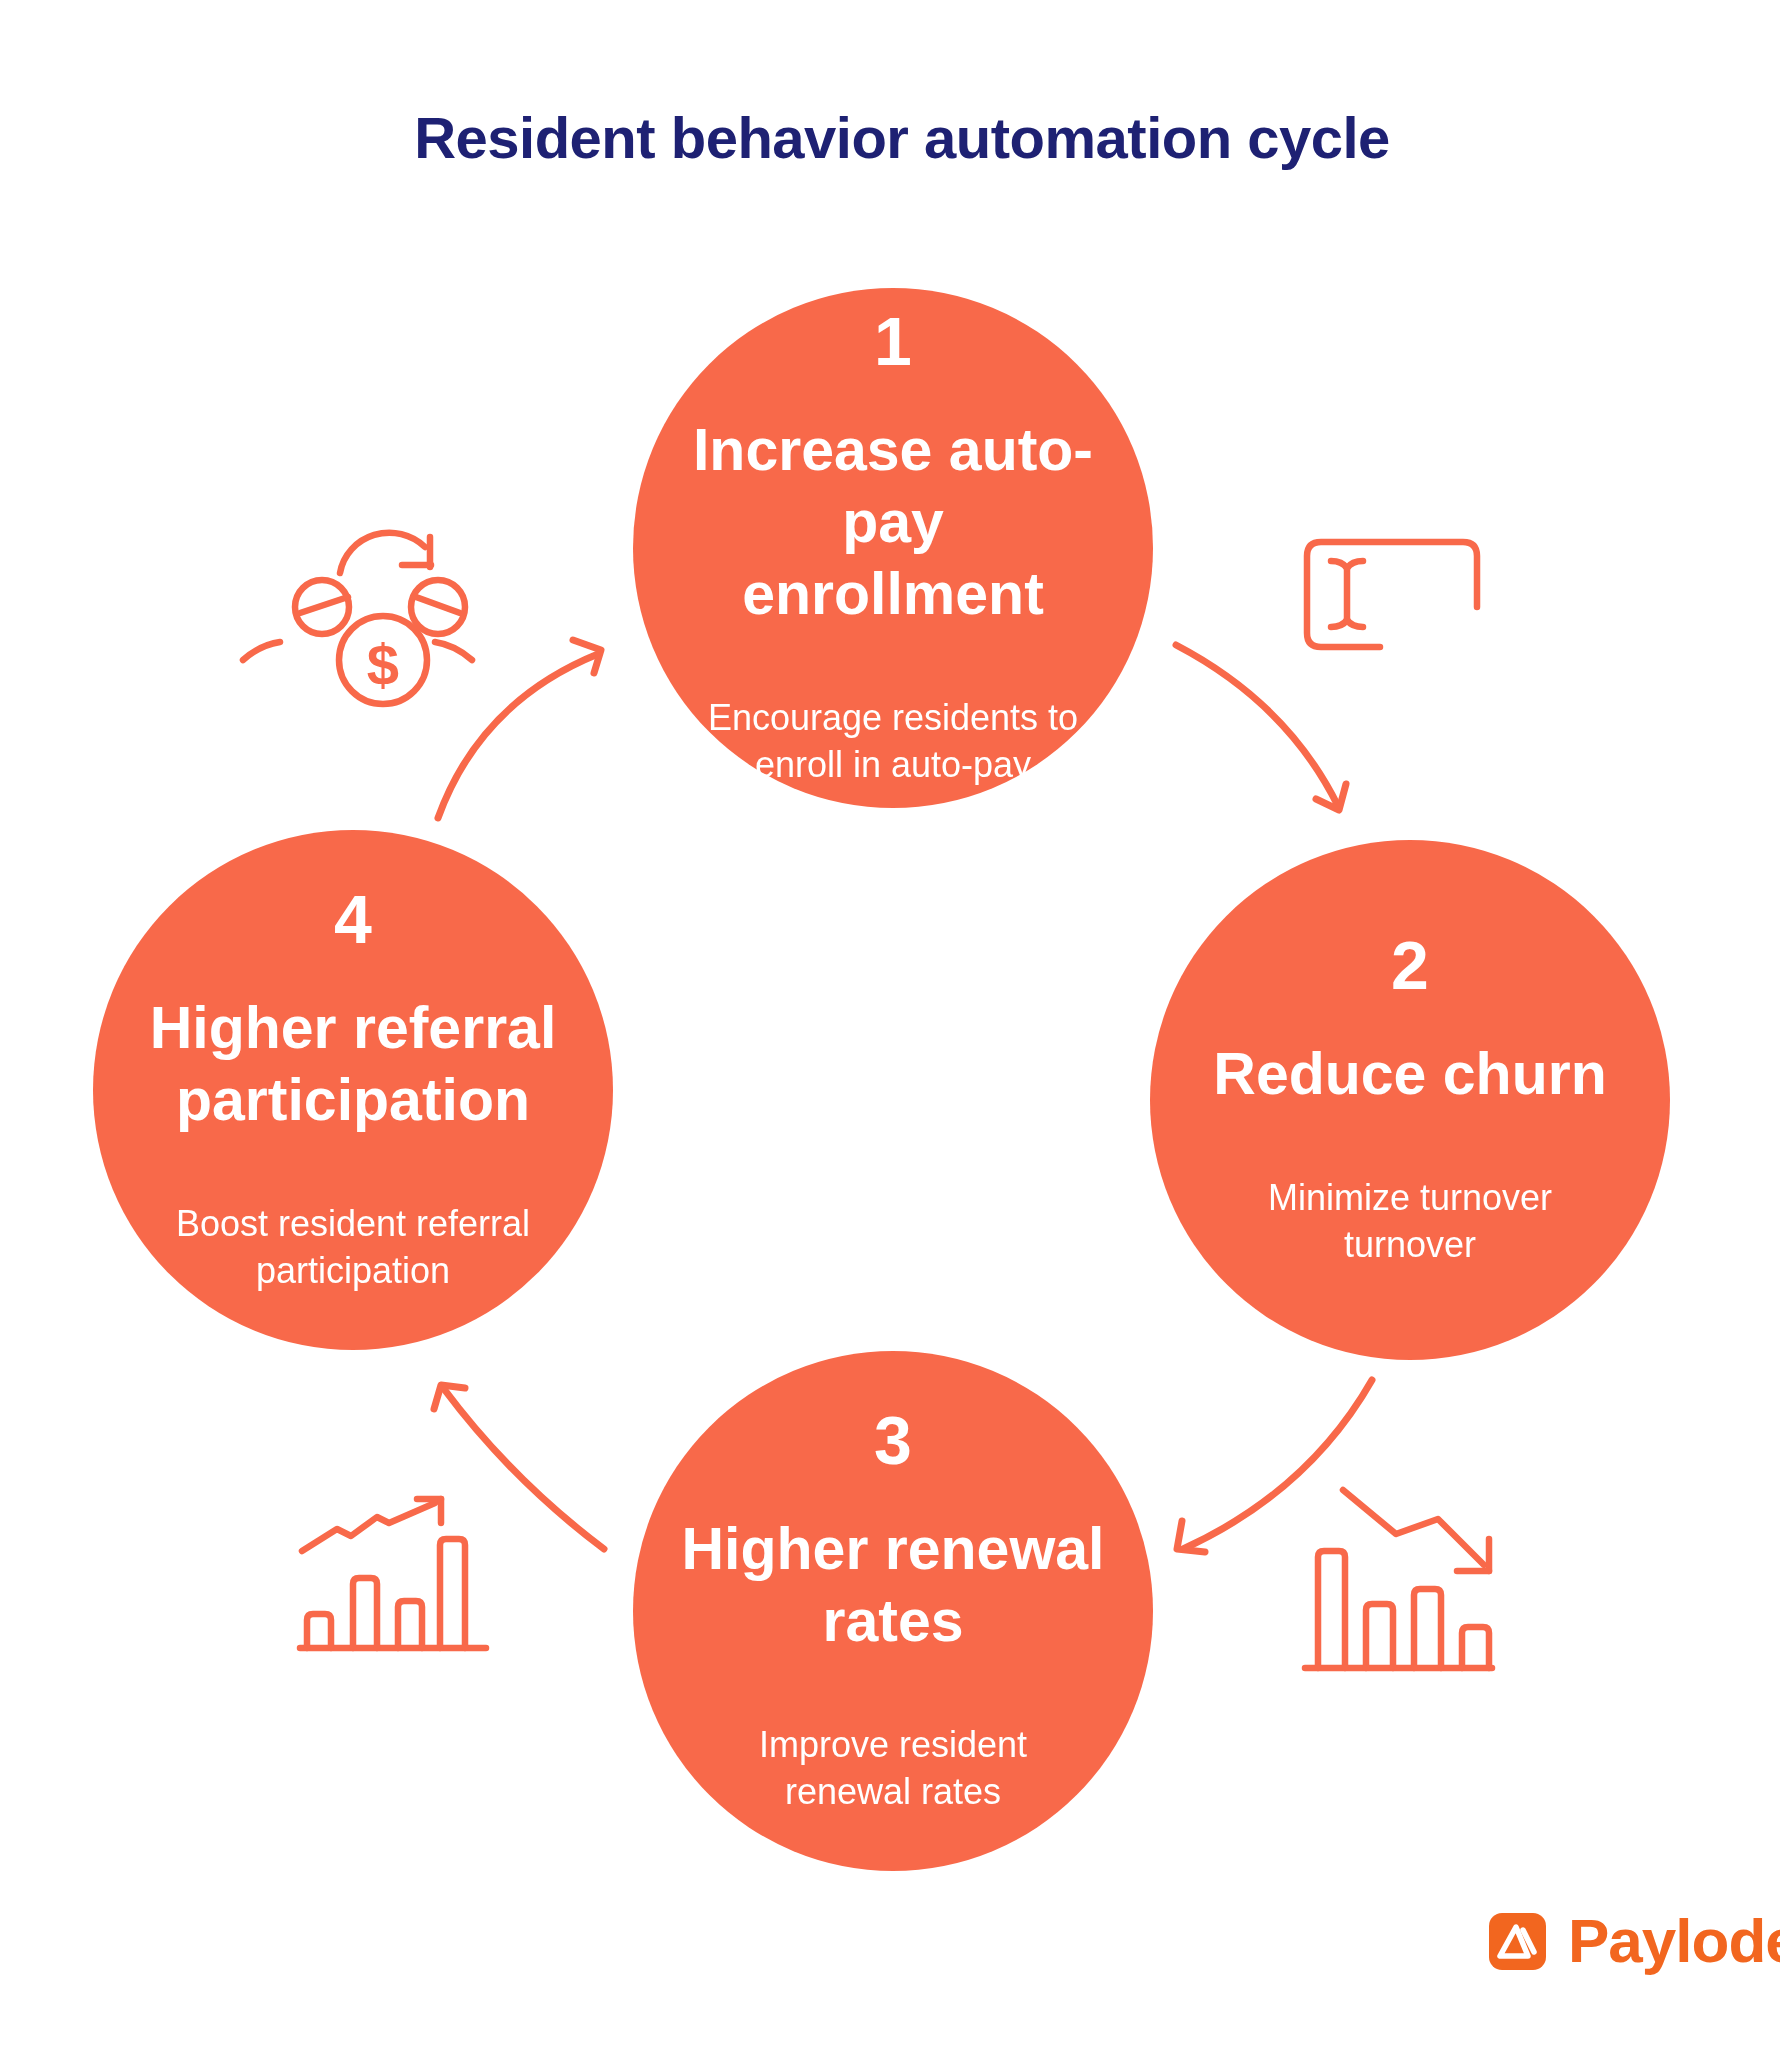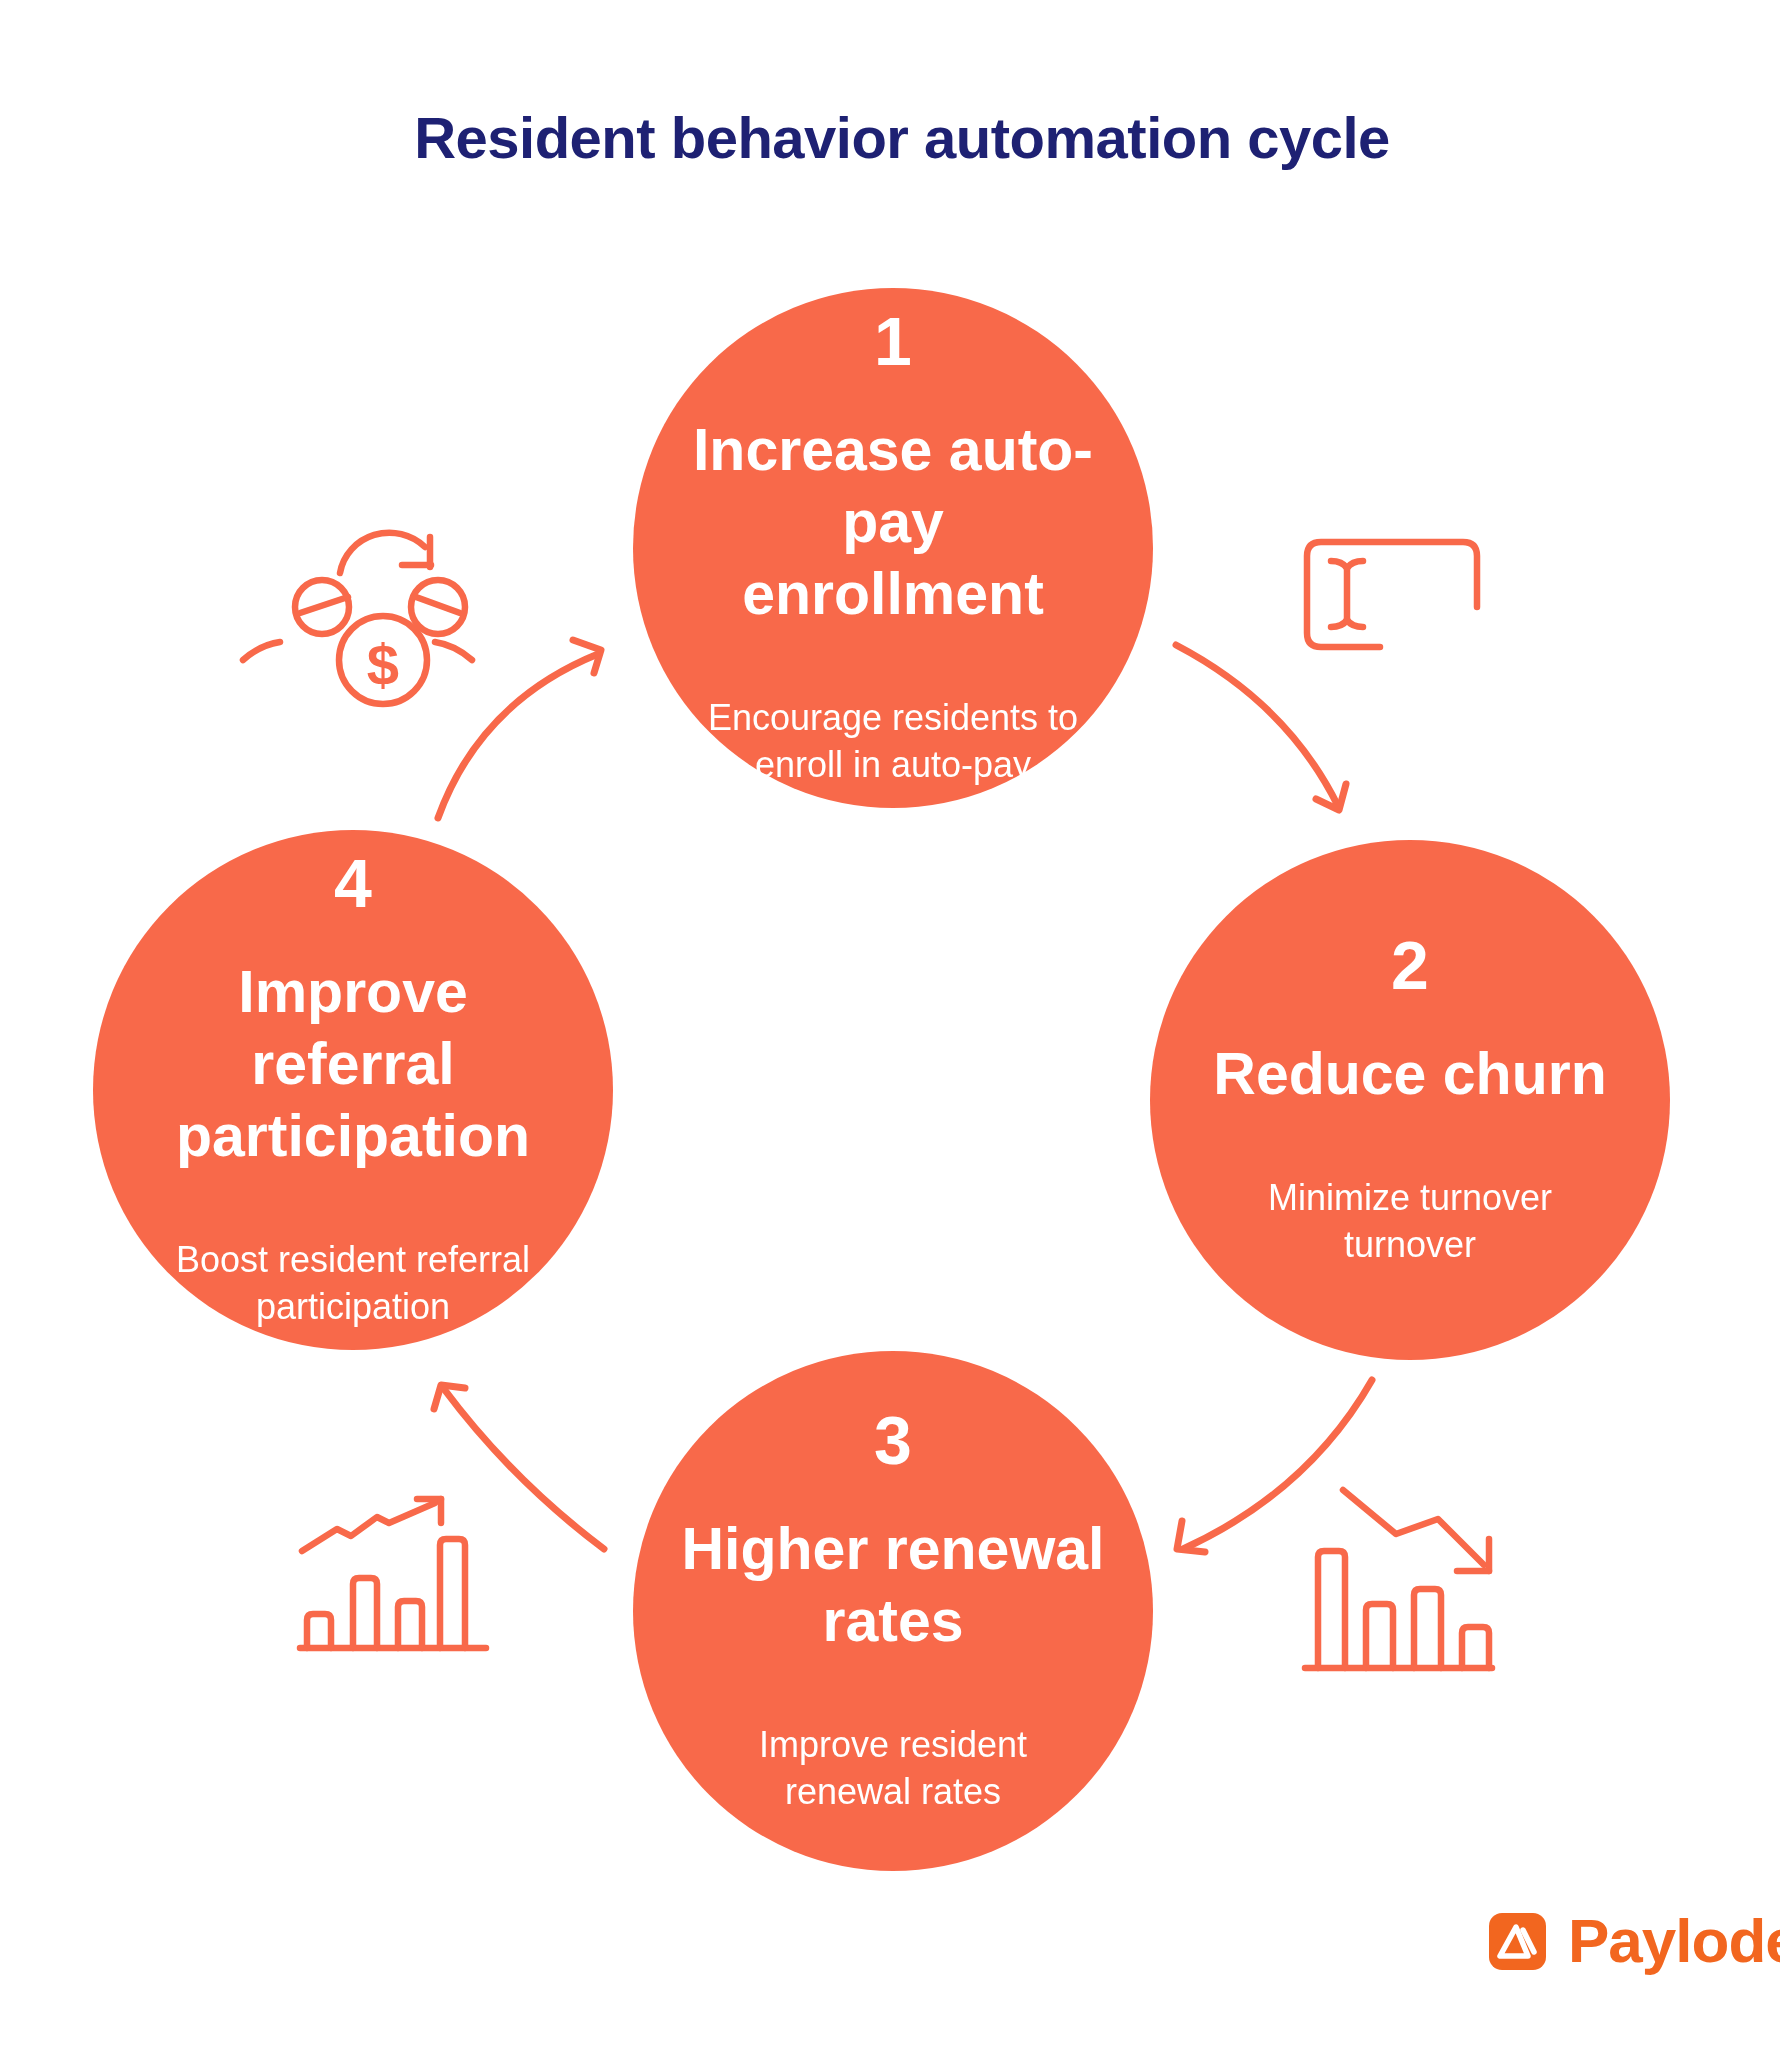--- a/index.html
+++ b/index.html
@@ -133,21 +133,21 @@
   <div class="circle circle-3">
     <div class="step-number">3</div>
     <div class="step-title">Higher renewal
 rates</div>
     <div class="step-desc">Improve resident
 renewal rates</div>
   </div>
 
   <div class="circle circle-4">
     <div class="step-number">4</div>
-    <div class="step-title">Improve referral
+    <div class="step-title">Higher referral
 participation</div>
     <div class="step-desc">Boost resident referral
 participation</div>
   </div>
 
   <div class="logo">
     <svg width="57" height="57" viewBox="0 0 57 57">
       <rect x="0" y="0" width="57" height="57" rx="13" fill="var(--logo-color,#F2661F)"></rect>
       <path d="M 27 14 L 11 43 L 39 43 Z" fill="none" stroke="#ffffff" stroke-width="5.5" stroke-linejoin="round"></path>
       <path d="M 34 17 L 45 39" fill="none" stroke="#ffffff" stroke-width="5.5" stroke-linecap="round"></path>

